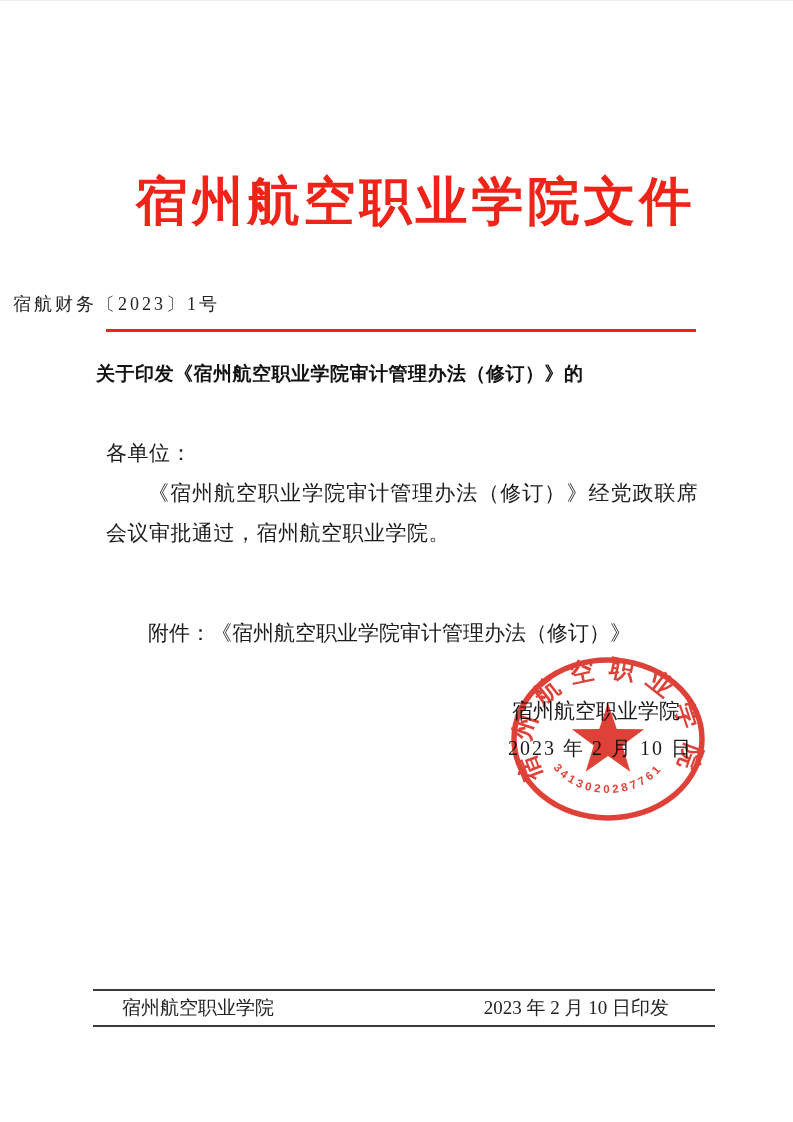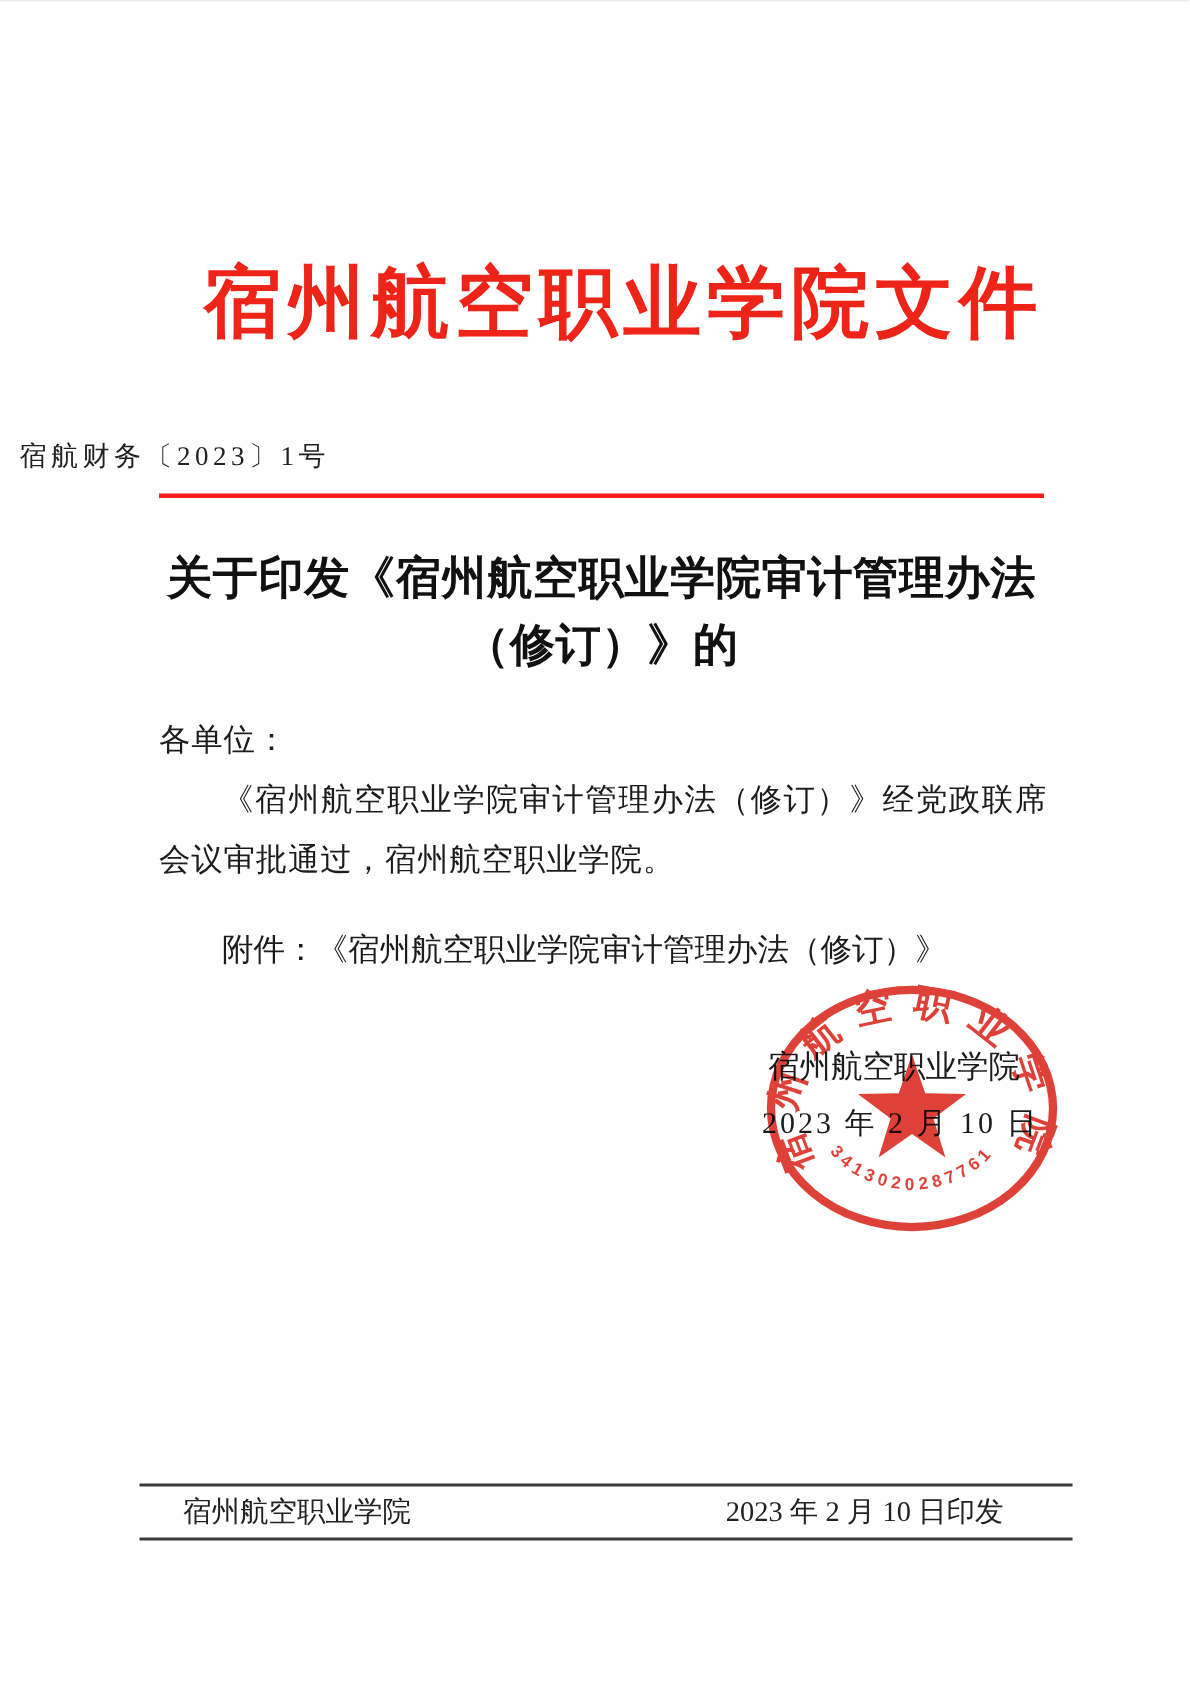--- a/index.html
+++ b/index.html
@@ -44,33 +44,33 @@
   .red-divider {
     position: absolute;
     top: 328px;
     left: 106px;
     width: 590px;
     height: 3px;
     background: #fb1d1a;
   }
   .doc-title {
     position: absolute;
-    top: 362px;
+    top: 350px;
     left: 96px;
     width: 610px;
-    text-align: center;
-    font-size: 30px;
+    text-align: left;
+    font-size: 19px;
     font-weight: bold;
     line-height: 45px;
     color: #111111;
     letter-spacing: 0.5px;
   }
   .body-block {
     position: absolute;
-    top: 472px;
+    top: 432px;
     left: 106px;
     width: 592px;
     font-size: 21px;
     line-height: 40px;
     color: #1c1c1c;
     letter-spacing: 0.5px;
   }
   .body-para {
     text-indent: 2em;
     text-align: justify;

